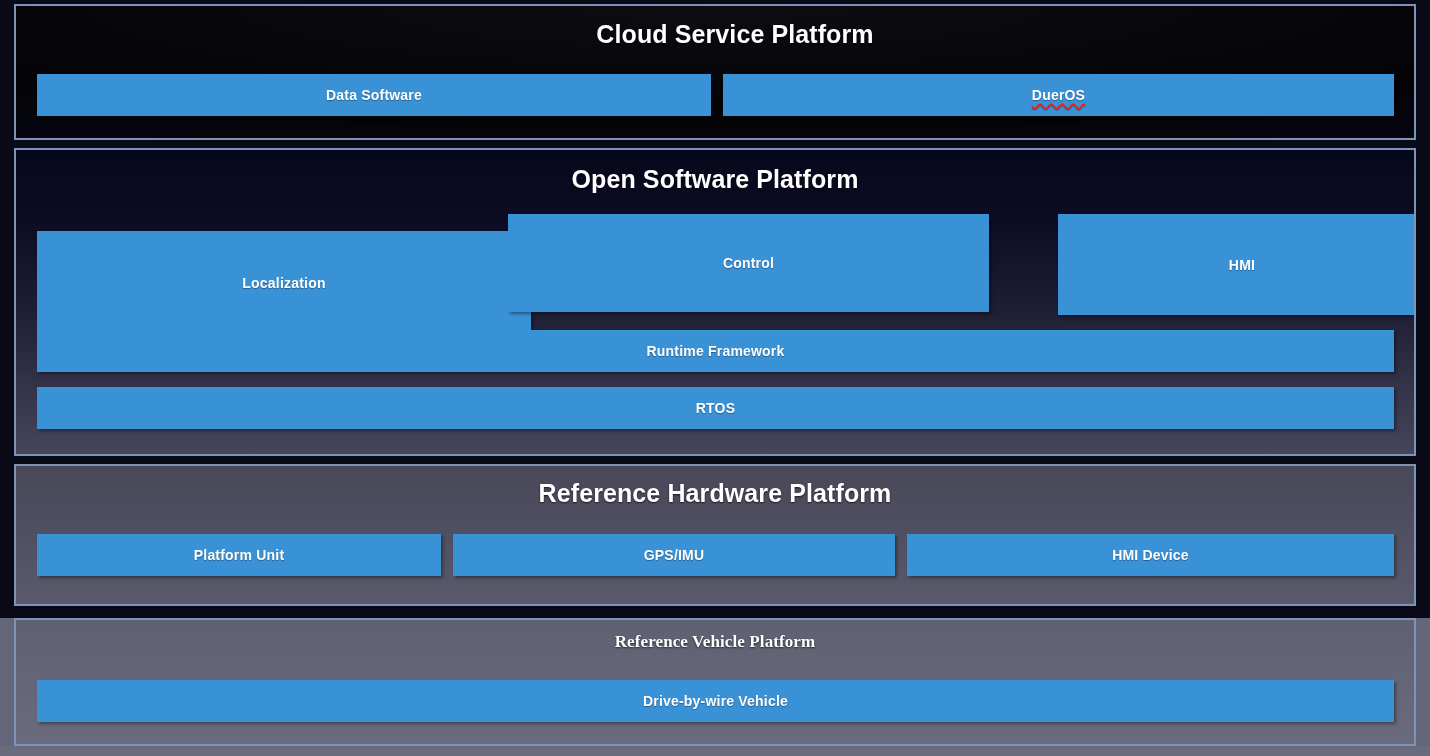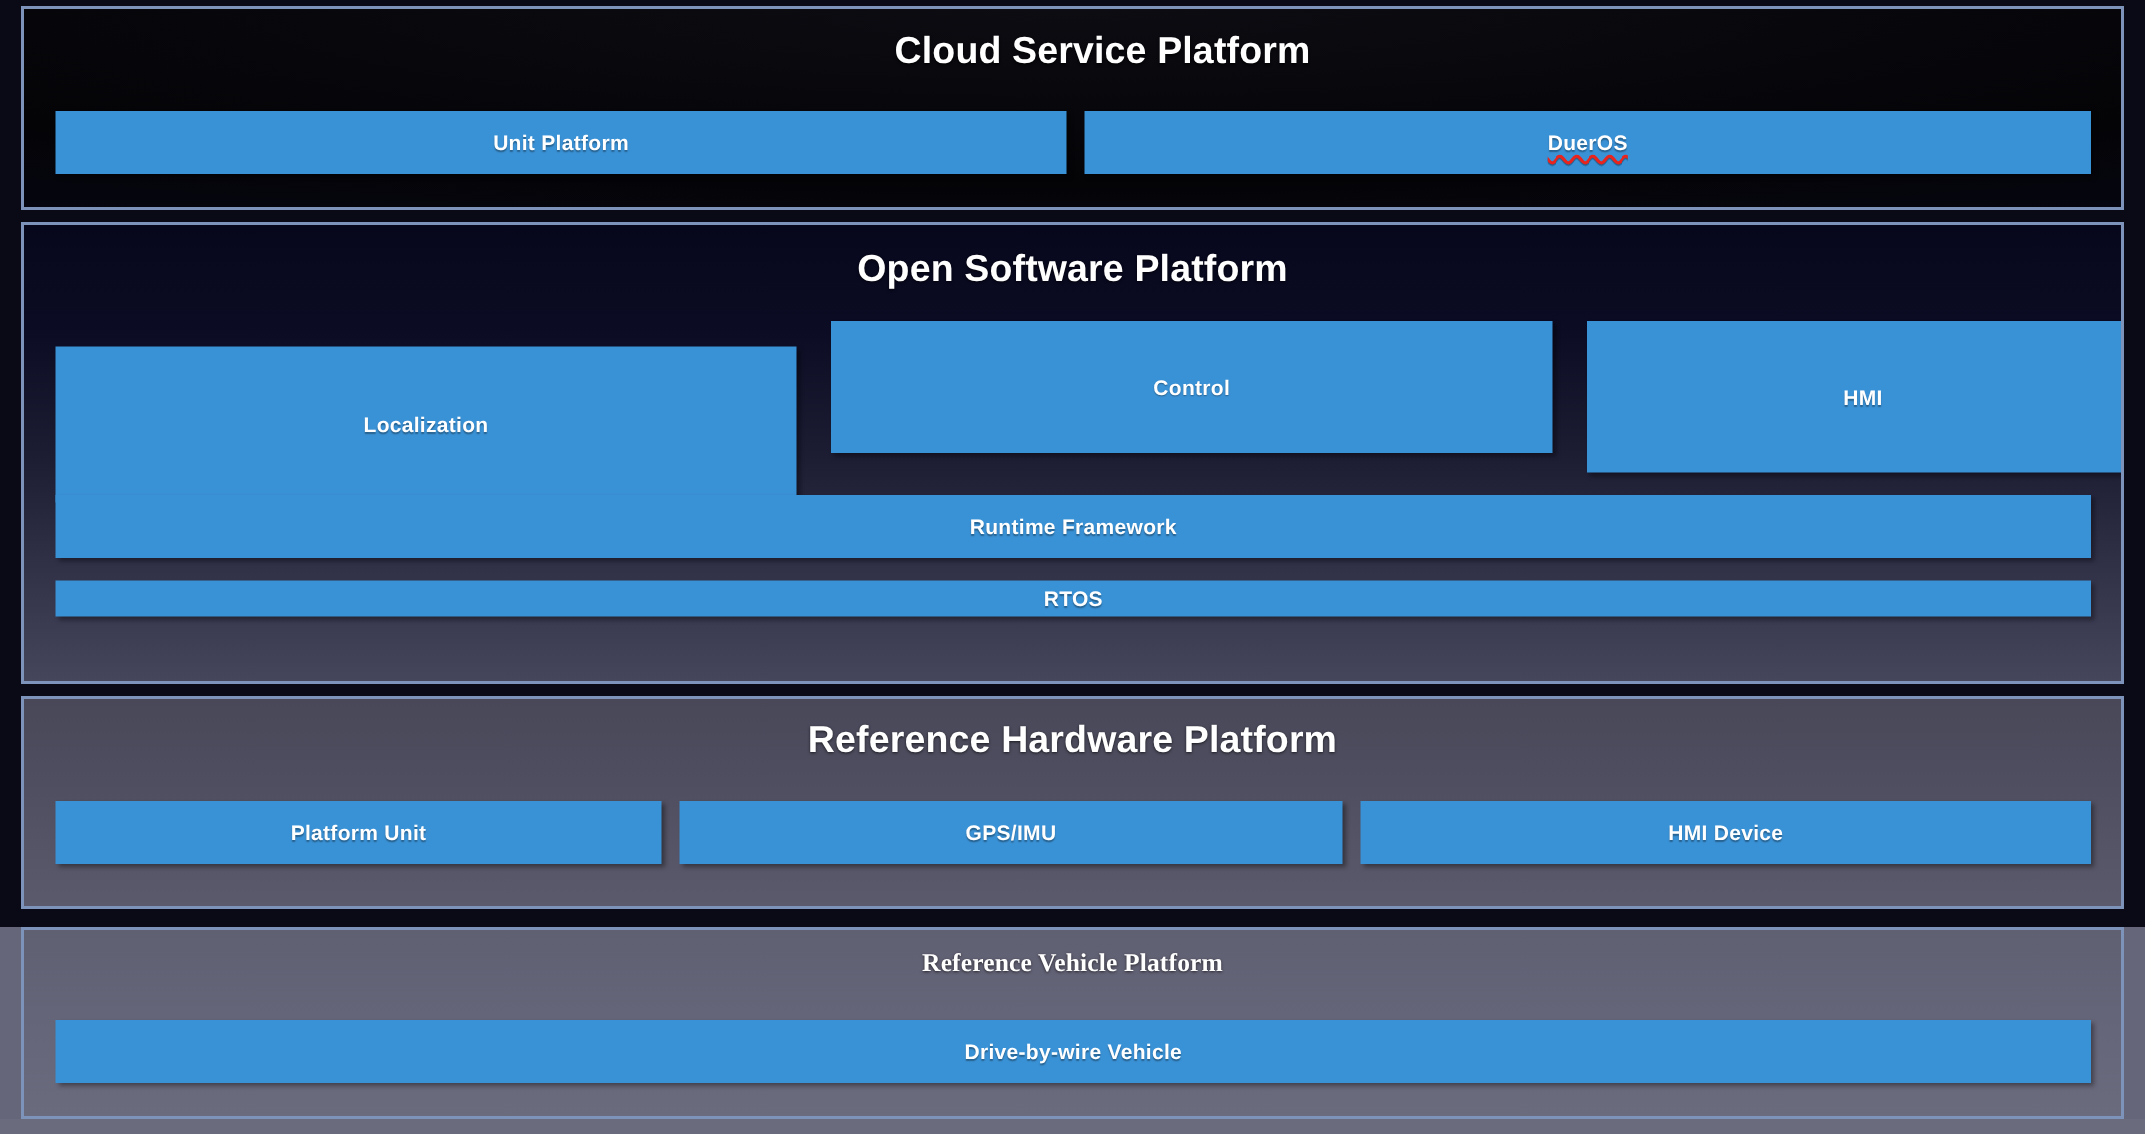--- a/index.html
+++ b/index.html
@@ -92,24 +92,24 @@
       #0b0b23 22%,
       #1d1d34 52%,
       #33334a 78%,
       #45455c 100%);
   }
   #sec-software .section-title {
     margin-top: 15px;
     font-size: 25px;
   }
   #box-localization { left: 21px;  top: 81px; width: 494px;  height: 104px; }
-  #box-control      { left: 538px; top: 64px; width: 481px;  height: 88px; }
+  #box-control      { left: 492px; top: 64px; width: 481px;  height: 98px; }
   #box-hmi          { left: 1010px;top: 64px; width: 368px;  height: 101px; margin-left: 32px; }
   #box-runtime      { left: 21px;  top: 180px; width: 1357px; height: 42px; }
-  #box-rtos         { left: 21px;  top: 237px; width: 1357px; height: 24px; }
+  #box-rtos         { left: 21px;  top: 237px; width: 1357px; height: 42px; }
 
   
   #sec-hardware {
     top: 464px;
     height: 142px;
     background: linear-gradient(
       to bottom,
       #484859 0%,
       #4e4e60 40%,
       #5a5a6c 100%);
@@ -164,21 +164,21 @@
 </style>
 </head>
 <body>
 
 <div id="canvas">
 
   <div class="section" id="sec-cloud">
     <div class="section-title">Cloud Service Platform</div>
 
     <div class="box" id="box-data-platform">
-      <span class="box-label">Unit Platform</span>
+      <span class="box-label">Data Software</span>
     </div>
 
     <div class="box" id="box-dueros">
       <span class="box-label misspelled">DuerOS</span>
     </div>
   </div>
 
   <div class="section" id="sec-software">
     <div class="section-title">Open Software Platform</div>
 

